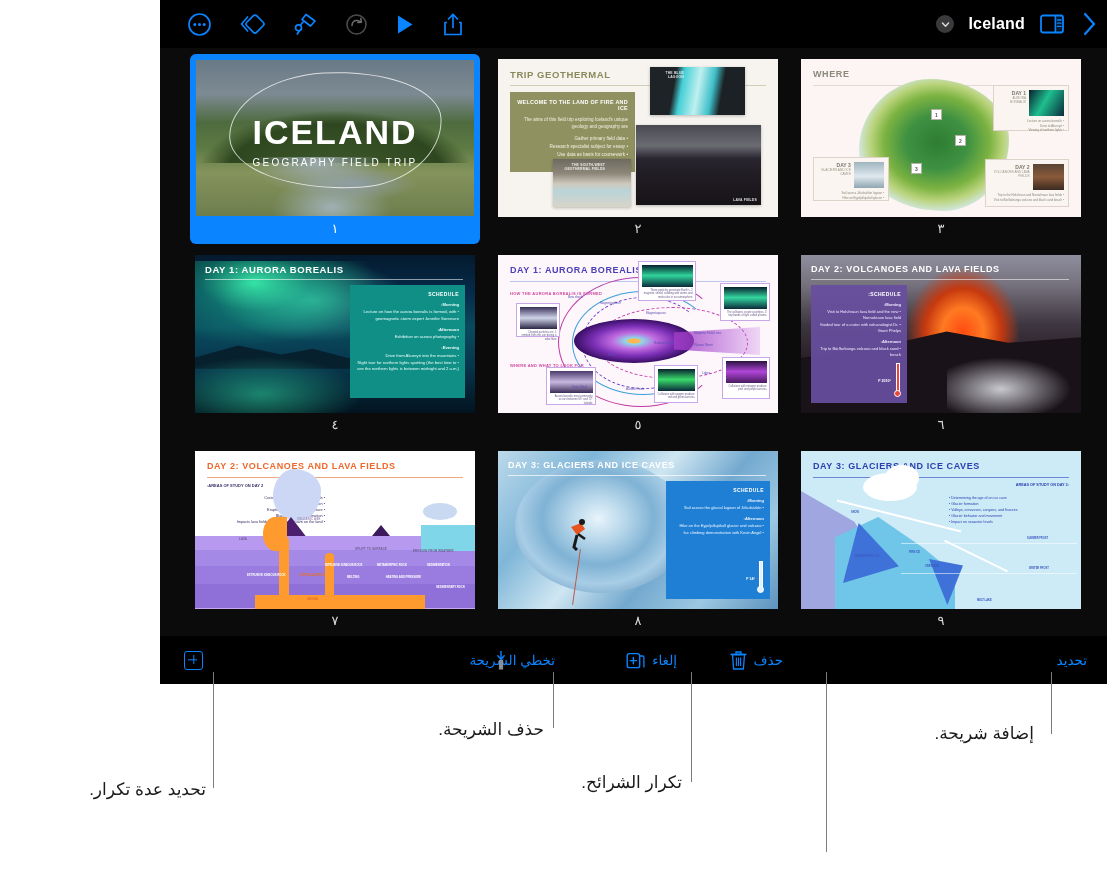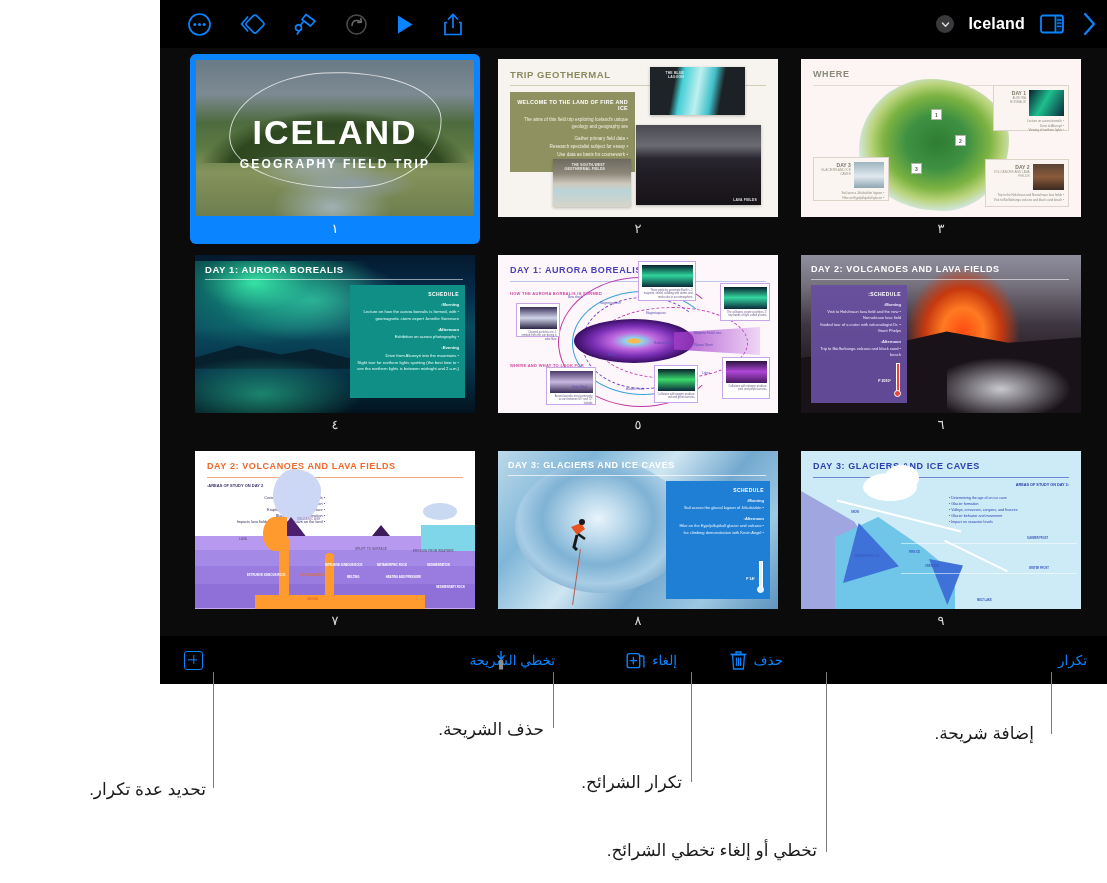--- a/index.html
+++ b/index.html
@@ -33,21 +33,21 @@
   
   .s1{background:linear-gradient(#6a7a86 0%,#7d8a93 22%,#4e6b3f 40%,#5d7a43 56%,#85935c 72%,#6d7e4e 100%);}
   .s1 .hills{position:absolute;left:0;right:0;top:32%;height:34%;background:radial-gradient(ellipse at 50% 120%,#3f5a2c 0%,#2f4720 55%,rgba(47,71,32,0) 70%);}
   .s1 .river{position:absolute;left:18%;top:62%;width:64%;height:38%;
     background:radial-gradient(ellipse at 40% 10%,#9aa9ad 0%,rgba(154,169,173,0) 42%),
                radial-gradient(ellipse at 62% 45%,#8d9ca2 0%,rgba(141,156,162,0) 38%),
                radial-gradient(ellipse at 48% 85%,#9fb0b4 0%,rgba(159,176,180,0) 45%);}
   .s1 .outline{position:absolute;left:12%;top:8%;width:76%;height:74%;border:1.4px solid rgba(255,255,255,.75);
     border-radius:46% 54% 40% 60%/52% 44% 56% 48%;transform:rotate(-3deg);}
   .s1 .ititle{position:absolute;left:0;right:0;top:34%;text-align:center;color:#fff;font-size:34px;font-weight:bold;letter-spacing:2px;font-family:"Liberation Sans",sans-serif;}
-  .s1 .isub{position:absolute;left:0;right:0;top:62%;text-align:center;color:#fff;font-size:12px;letter-spacing:2.2px;font-weight:bold;}
+  .s1 .isub{position:absolute;left:0;right:0;top:62%;text-align:center;color:#fff;font-size:10px;letter-spacing:2.2px;font-weight:normal;}
 
   
   .s2{background:#f7f4ef;}
   .s2 .t{left:12px;top:10px;color:#8a8a5c;font-size:9.5px;}
   .s2 .r{left:12px;top:26px;right:12px;background:#cfcfb8;}
   .s2 .box{position:absolute;left:12px;top:33px;width:125px;height:80px;background:#8f9161;padding:7px;box-sizing:border-box;}
   .s2 .bh{color:#fff;font-size:5.4px;font-weight:bold;letter-spacing:.3px;}
   .s2 .bp{color:#f0f0e0;font-size:4.6px;line-height:1.45;margin-top:6px;}
   .s2 .bl{color:#f0f0e0;font-size:4.6px;line-height:1.5;margin-top:6px;}
   .s2 .ph{position:absolute;box-shadow:0 1px 3px rgba(0,0,0,.25);}
@@ -570,21 +570,21 @@
           <div class="lbl" style="left:176px;top:148px">MELT LAKE</div>
         </div>
       </div>
       <div class="snum">٩</div>
     </div>
   </div>
 
   <div class="bottombar">
 
     <div class="bb-item" style="right:20px;">
-      <span class="bb-label">تكرار</span>
+      <span class="bb-label">تحديد</span>
     </div>
 
     <div class="bb-item" style="right:324px;">
       <span class="bb-label">حذف</span>
       <span class="ic">
         <svg width="17" height="21" viewBox="0 0 17 21">
             <path d="M2.5 4.5 H14.5 L13.4 19 H3.6 Z" fill="none" stroke="#0a84ff" stroke-width="1.3" stroke-linejoin="round"></path>
             <path d="M1 4.5 H16" stroke="#0a84ff" stroke-width="1.4" stroke-linecap="round"></path>
             <path d="M6 2 H11 V4.5 H6 Z" fill="none" stroke="#0a84ff" stroke-width="1.3"></path>
             <path d="M6.4 7.5 V16 M8.5 7.5 V16 M10.6 7.5 V16" stroke="#0a84ff" stroke-width="1.1"></path>
@@ -618,21 +618,20 @@
       <span class="sqbtn"></span>
     </div>
   </div>
 </div>
 
 <div class="callouts">
   <div class="cline" style="left:1051px;top:672px;height:62px;"></div>
   <div class="ctext" style="right:73px;top:723px;">إضافة شريحة.</div>
 
   <div class="cline" style="left:826px;top:672px;height:180px;"></div>
-  <div class="ctext" style="right:290px;top:840px;">تخطي أو إلغاء تخطي الشرائح.</div>
 
   <div class="cline" style="left:691px;top:672px;height:110px;"></div>
   <div class="ctext" style="right:425px;top:772px;">تكرار الشرائح.</div>
 
   <div class="cline" style="left:553px;top:672px;height:56px;"></div>
   <div class="ctext" style="right:563px;top:719px;">حذف الشريحة.</div>
 
   <div class="cline" style="left:213px;top:672px;height:116px;"></div>
   <div class="ctext" style="right:901px;top:779px;">تحديد عدة تكرار.</div>
 </div>

